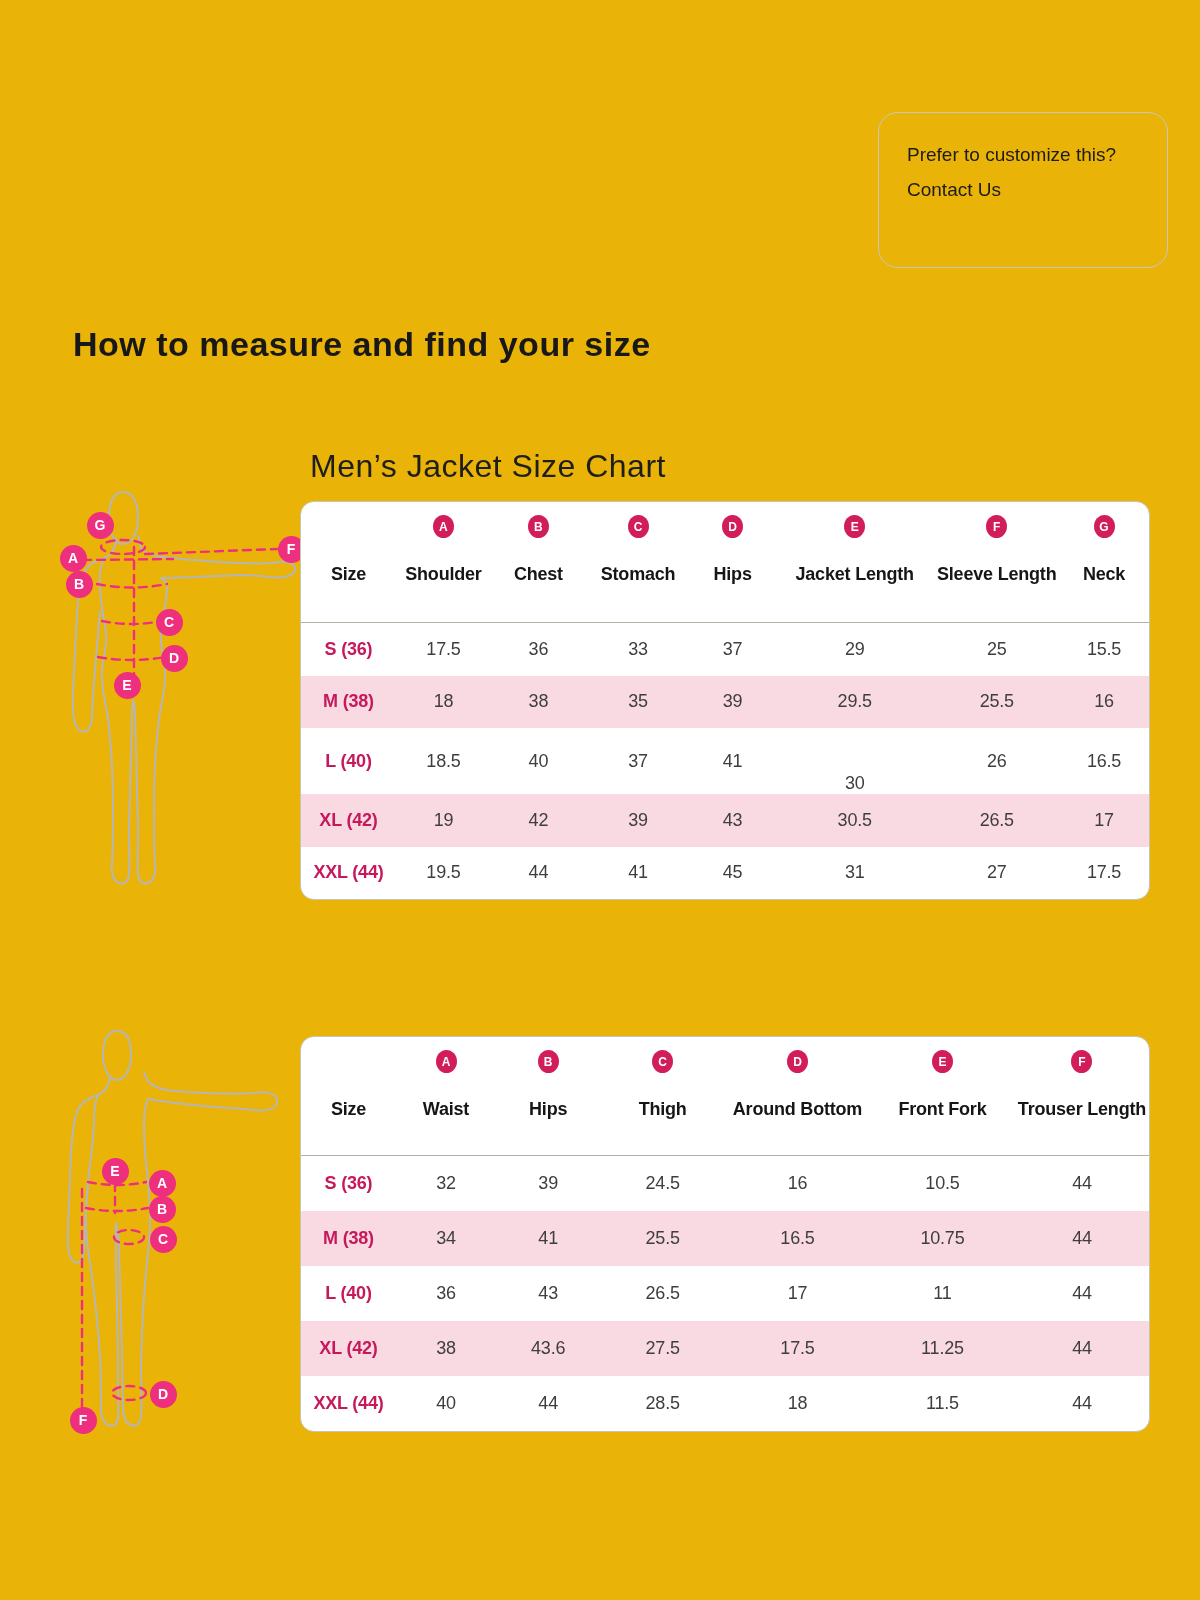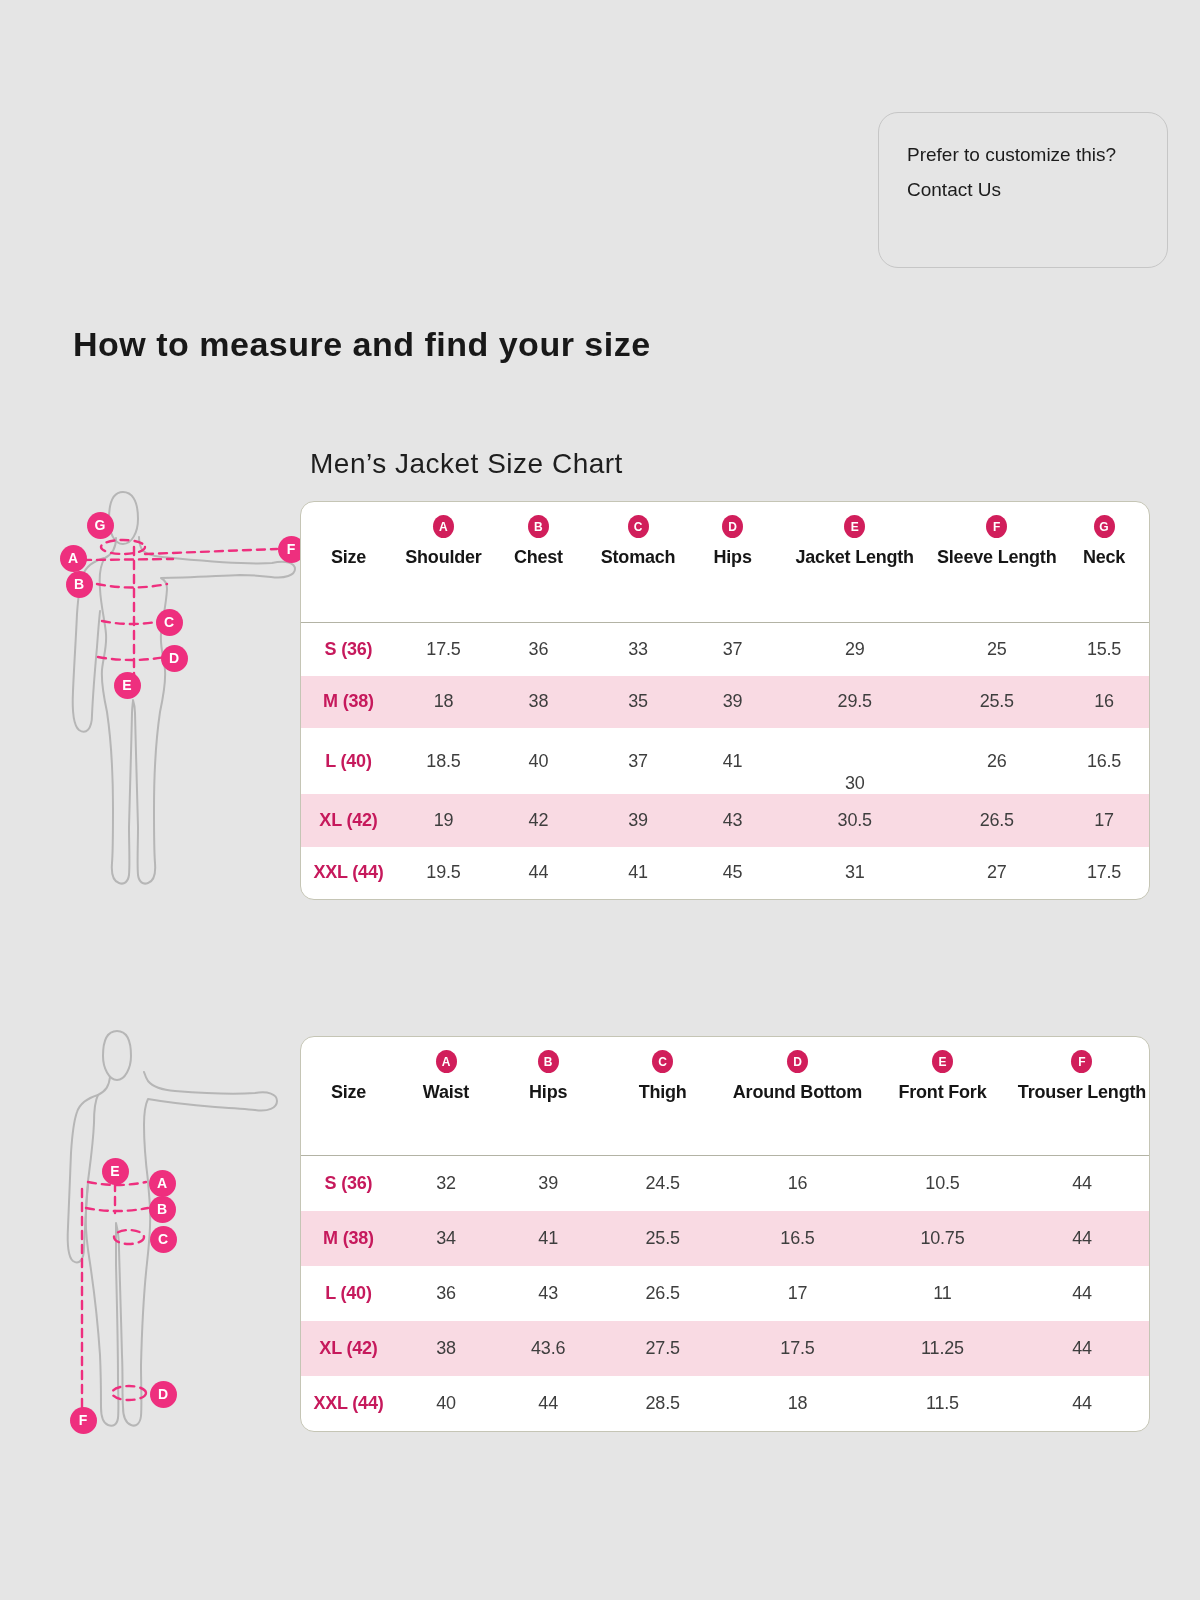--- a/index.html
+++ b/index.html
@@ -1,45 +1,45 @@
 <!DOCTYPE html>
 <html style="--badge-table: #d11e5b; --badge-figure: #ee2f7e; --row-highlight: #f9dae3; --size-label: #c6195c; --figure-outline: #b6b6b6; --border-olive: #c5c5b5;"><head>
 <meta charset="utf-8">
 <style>
   html,body{margin:0;padding:0;background:#fff;}
-  .canvas{position:relative;width:1200px;height:1600px;background:#e5e5e5;overflow:hidden;
+  .canvas{position:relative;width:1200px;height:1600px;background:#eab308;overflow:hidden;
           font-family:"Liberation Sans", sans-serif;color:#1b1b1b;}
 
   
   .contact-card{position:absolute;left:878px;top:112px;width:290px;height:156px;
     border:1.5px solid #c6c6c6;border-radius:20px;box-sizing:border-box;
     padding:24px 0 0 28px;font-size:19px;line-height:35px;color:#1c1c1c;}
 
   
   .page-title{position:absolute;left:62px;top:314px;margin:11px;font-size:34px;font-weight:bold;
     color:#181818;letter-spacing:.5px;}
-  .chart-title{position:absolute;margin:0;font-size:28px;font-weight:400;color:#1e1e1e;letter-spacing:.5px;}
+  .chart-title{position:absolute;margin:0;font-size:32px;font-weight:400;color:#1e1e1e;letter-spacing:.5px;}
   .jacket-title{left:310px;top:448px;}
   .pant-title{left:311px;top:1033px;text-decoration:underline;}
 
   
   .size-table{position:absolute;left:300px;width:850px;background:#fff;
     border:1px solid var(--border-olive,#c5c5b5);border-radius:14px;box-sizing:border-box;
     display:flex;flex-direction:column;overflow:hidden;}
   .jacket-table{top:501px;height:399px;}
   .pant-table{top:1036px;height:396px;}
   .trow{display:flex;width:100%;}
   .thead{border-bottom:1px solid #b3b3a5;box-sizing:border-box;}
   .jacket-table .thead{height:121px;}
   .pant-table .thead{height:119px;}
   .hcell{display:flex;flex-direction:column;align-items:center;padding-top:13px;box-sizing:border-box;}
   .col-badge{width:21px;height:23px;border-radius:50%;background:var(--badge-table,#d11e5b);
     color:#fff;font-size:12px;font-weight:bold;display:flex;align-items:center;justify-content:center;}
   .col-badge.hide{visibility:hidden;}
-  .col-label{margin-top:9px;font-size:18px;font-weight:bold;color:#161616;
+  .col-label{margin-top:26px;font-size:18px;font-weight:bold;color:#161616;
     letter-spacing:-0.2px;white-space:nowrap;}
   .brow{flex:1;align-items:center;}
   .brow.alt{background:var(--row-highlight,#f9dae3);}
   .cell{text-align:center;font-size:18px;color:#3e3e3e;letter-spacing:-0.2px;}
   .size-cell{font-weight:bold;color:var(--size-label,#c6195c);}
 
   
   .figure{position:absolute;}
   .jacket-figure{left:55px;top:487px;width:250px;height:400px;}
   .pant-figure{left:50px;top:1005px;width:240px;height:430px;}

